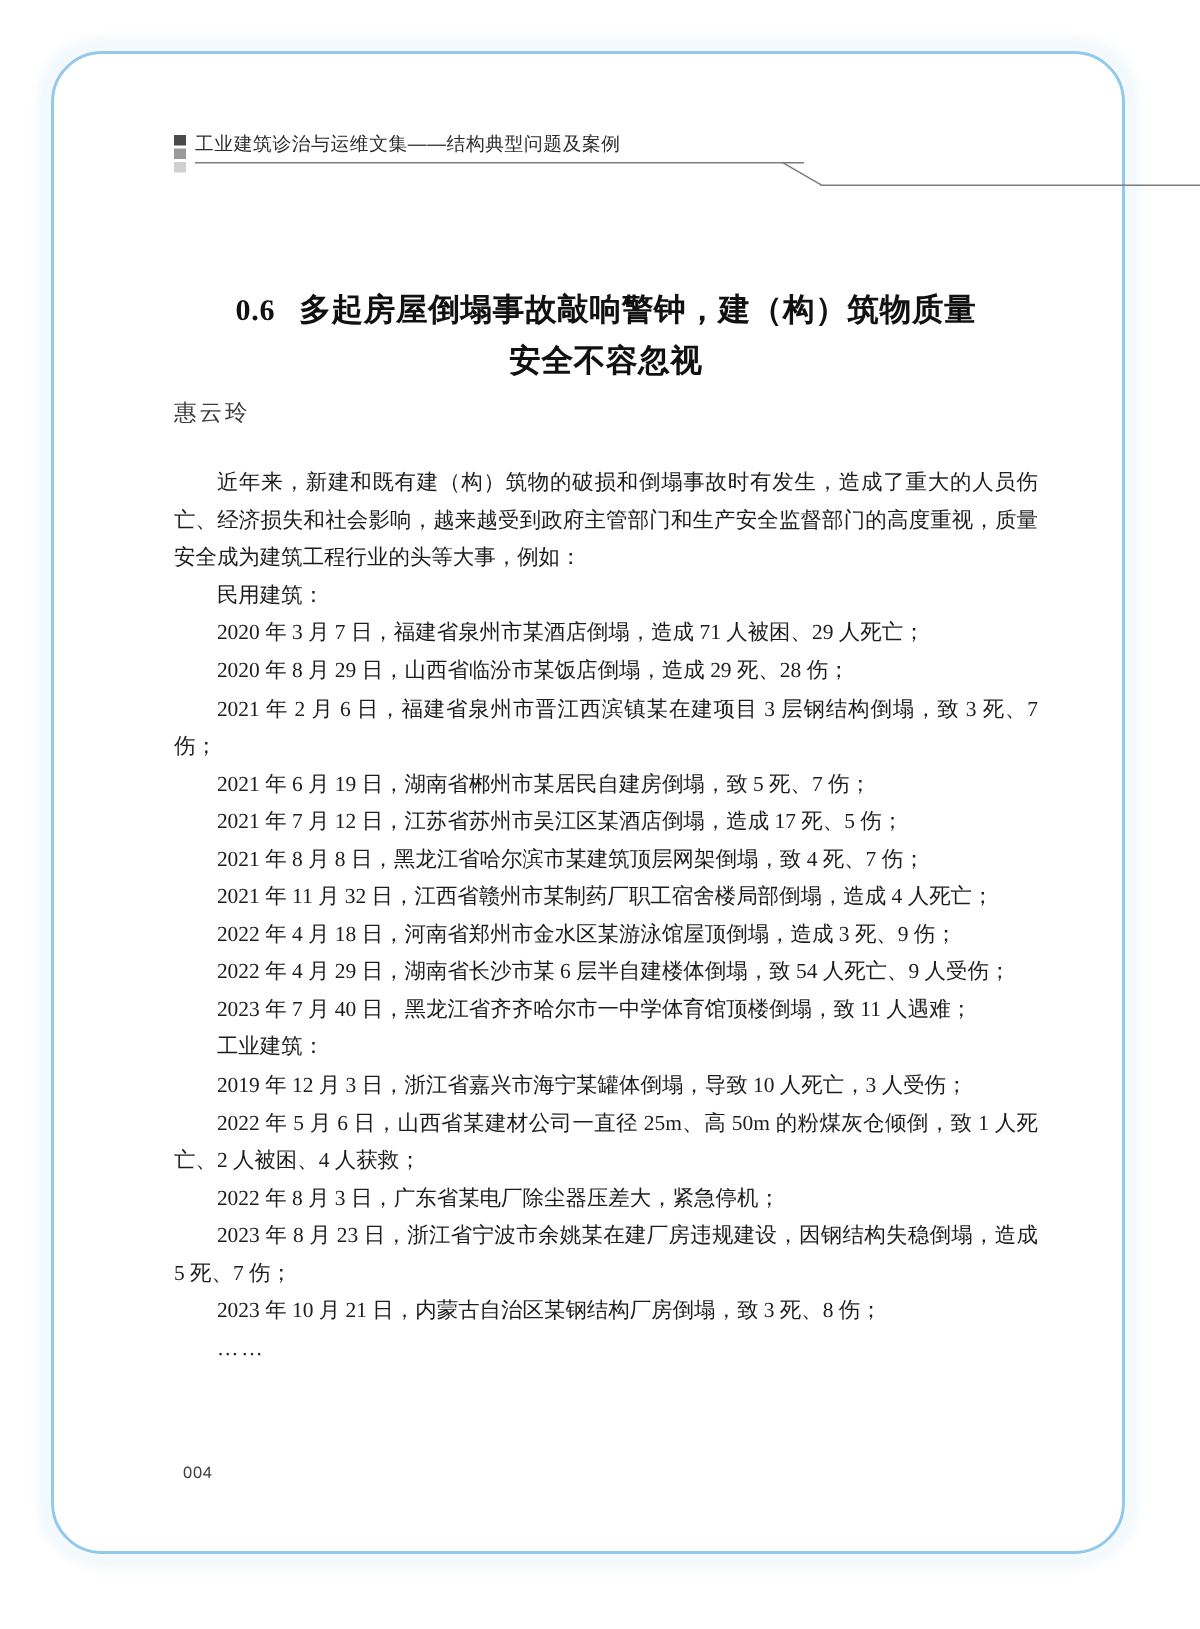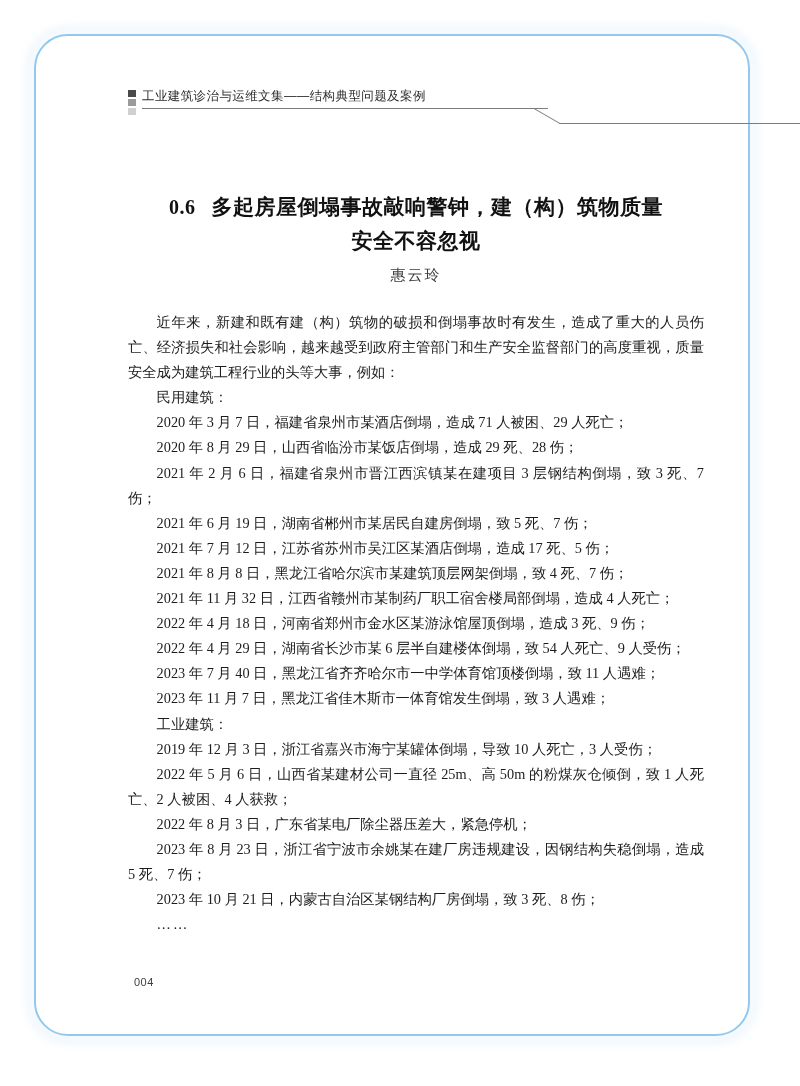--- a/index.html
+++ b/index.html
@@ -36,21 +36,21 @@
     border-radius: 42px;
     box-sizing: border-box;
     border: 8px solid rgba(147, 201, 237, 0.16);
     filter: blur(4px);
     pointer-events: none;
   }
 
   
   #page {
     position: absolute;
-    left: 16px;
+    left: 4px;
     top: 0;
     width: 723px;
     height: 1086px;
   }
 
   
   #running-head {
     position: absolute;
     left: 112px;
     top: 88px;
@@ -140,21 +140,21 @@
     font-size: 20px;
     margin-right: 16px;
   }
 
   
   #author {
     position: absolute;
     left: 112px;
     top: 266px;
     width: 576px;
-    text-align: center;
+    text-align: left;
     font-family: "Liberation Serif", "DejaVu Serif", serif;
     font-size: 15px;
     color: #3a3a3a;
     letter-spacing: 2px;
   }
 
   
   #body-text {
     position: absolute;
     left: 112px;
@@ -233,21 +233,20 @@
     <p class="para">2020 年 3 月 7 日，福建省泉州市某酒店倒塌，造成 71 人被困、29 人死亡；</p>
     <p class="para">2020 年 8 月 29 日，山西省临汾市某饭店倒塌，造成 29 死、28 伤；</p>
     <p class="para">2021 年 2 月 6 日，福建省泉州市晋江西滨镇某在建项目 3 层钢结构倒塌，致 3 死、7 伤；</p>
     <p class="para">2021 年 6 月 19 日，湖南省郴州市某居民自建房倒塌，致 5 死、7 伤；</p>
     <p class="para">2021 年 7 月 12 日，江苏省苏州市吴江区某酒店倒塌，造成 17 死、5 伤；</p>
     <p class="para">2021 年 8 月 8 日，黑龙江省哈尔滨市某建筑顶层网架倒塌，致 4 死、7 伤；</p>
     <p class="para">2021 年 11 月 32 日，江西省赣州市某制药厂职工宿舍楼局部倒塌，造成 4 人死亡；</p>
     <p class="para">2022 年 4 月 18 日，河南省郑州市金水区某游泳馆屋顶倒塌，造成 3 死、9 伤；</p>
     <p class="para">2022 年 4 月 29 日，湖南省长沙市某 6 层半自建楼体倒塌，致 54 人死亡、9 人受伤；</p>
     <p class="para">2023 年 7 月 40 日，黑龙江省齐齐哈尔市一中学体育馆顶楼倒塌，致 11 人遇难；</p>
-    <p class="para">2023 年 11 月 7 日，黑龙江省佳木斯市一体育馆发生倒塌，致 3 人遇难；</p>
 
     <p class="para">工业建筑：</p>
 
     <p class="para">2019 年 12 月 3 日，浙江省嘉兴市海宁某罐体倒塌，导致 10 人死亡，3 人受伤；</p>
     <p class="para">2022 年 5 月 6 日，山西省某建材公司一直径 25m、高 50m 的粉煤灰仓倾倒，致 1 人死亡、2 人被困、4 人获救；</p>
     <p class="para">2022 年 8 月 3 日，广东省某电厂除尘器压差大，紧急停机；</p>
     <p class="para">2023 年 8 月 23 日，浙江省宁波市余姚某在建厂房违规建设，因钢结构失稳倒塌，造成 5 死、7 伤；</p>
     <p class="para">2023 年 10 月 21 日，内蒙古自治区某钢结构厂房倒塌，致 3 死、8 伤；</p>
 
     <p class="ellipsis">……</p>

